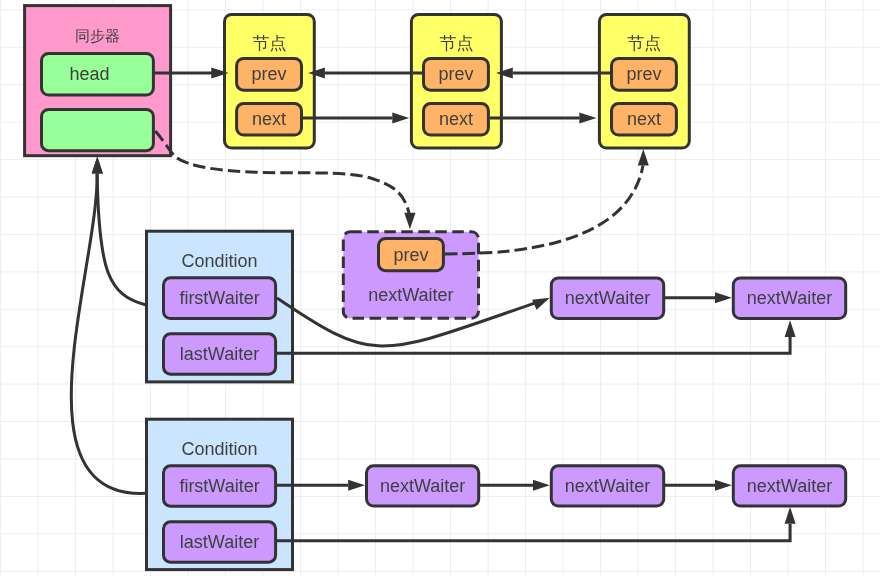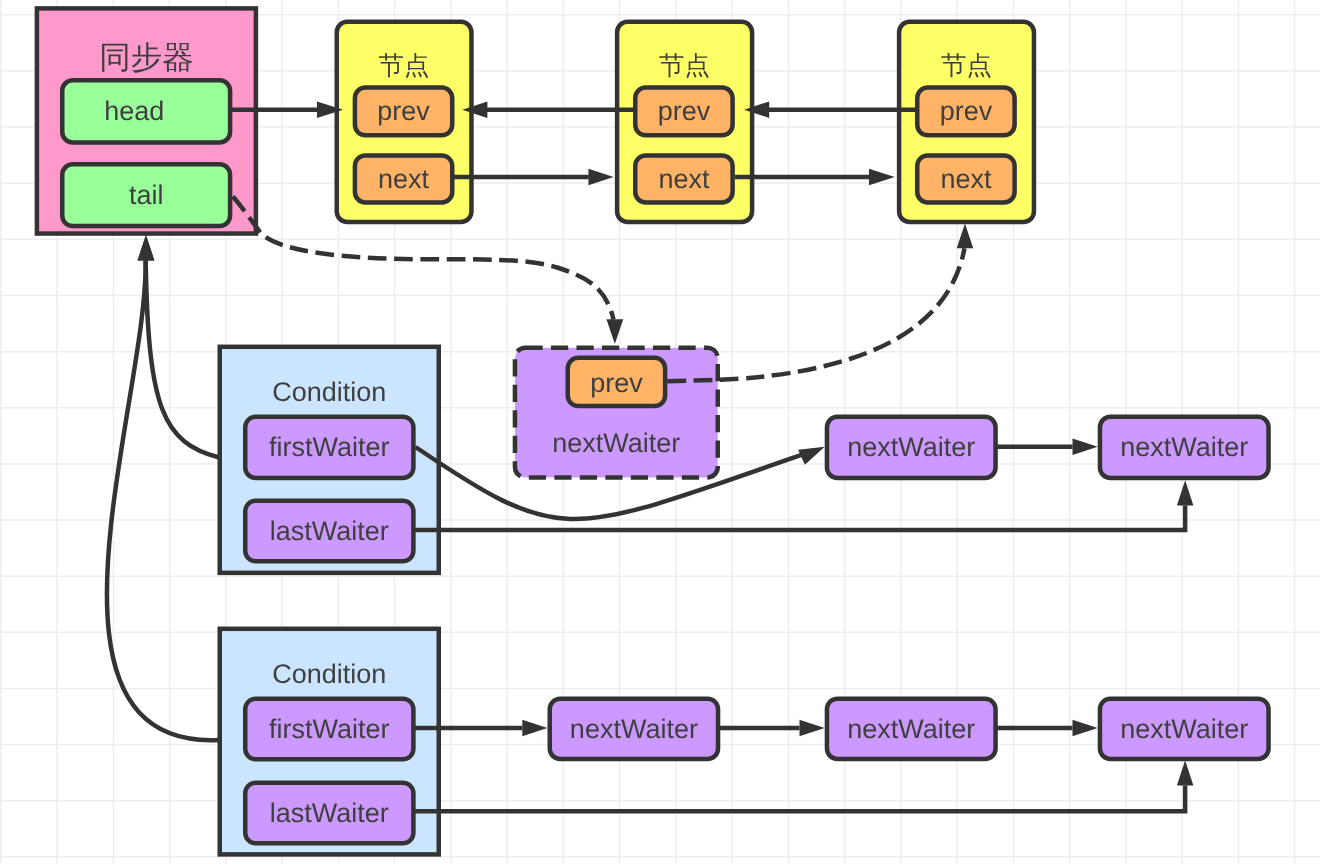--- a/index.html
+++ b/index.html
@@ -115,27 +115,24 @@
       <polygon points="365.00,485.30 348.20,479.80 348.20,490.80" fill="#333333"></polygon>
       <path d="M 479 485.3 L 533 485.3" fill="none" stroke="#333333" stroke-width="3" stroke-linecap="butt" stroke-linejoin="miter"></path>
       <polygon points="549.80,485.30 533.00,479.80 533.00,490.80" fill="#333333"></polygon>
       <path d="M 664 485.3 L 715 485.3" fill="none" stroke="#333333" stroke-width="3" stroke-linecap="butt" stroke-linejoin="miter"></path>
       <polygon points="731.80,485.30 715.00,479.80 715.00,490.80" fill="#333333"></polygon>
       <path d="M 275.6 540.8 L 790.1 540.8 L 790.1 523.7" fill="none" stroke="#333333" stroke-width="3" stroke-linecap="butt" stroke-linejoin="miter"></path>
       <polygon points="790.10,506.90 784.60,523.70 795.60,523.70" fill="#333333"></polygon>
     </svg>
   <div id="nodes">
       <div class="nodelbl" style="left: 23.1px; top: 4.1px; width: 149px; height: 153.1px;">
-        <div class="lbl top" style="top: 24.4px; font-size: 21px;">同步器</div>
+        <div class="lbl top" style="top: 24.4px; font-size: 15px;">同步器</div>
       </div>
       <div class="nodelbl" style="left: 40px; top: 52px; width: 99px; height: 44.5px;">
         <div class="lbl mid">head</div>
-      </div>
-      <div class="nodelbl" style="left: 40px; top: 108px; width: 114.9px; height: 44.2px;">
-        <div class="lbl mid">tail</div>
       </div>
       <div class="nodelbl" style="left: 223px; top: 13px; width: 92.8px; height: 136.5px;">
         <div class="lbl top" style="top: 21.9px; font-size: 17px;">节点</div>
       </div>
       <div class="nodelbl" style="left: 235.1px; top: 56.9px; width: 67.9px; height: 34.8px;">
         <div class="lbl mid">prev</div>
       </div>
       <div class="nodelbl" style="left: 235.1px; top: 102.1px; width: 67.9px; height: 34.4px;">
         <div class="lbl mid">next</div>
       </div>

